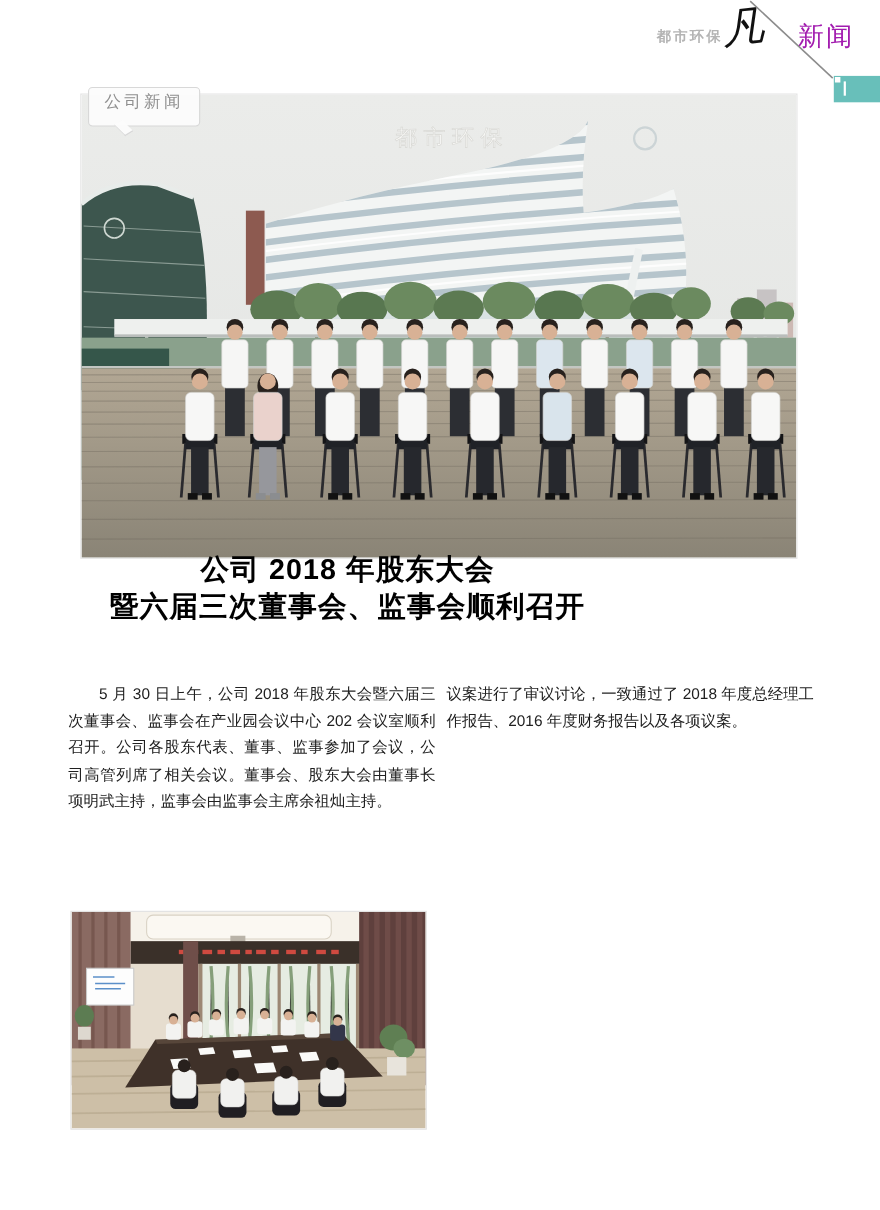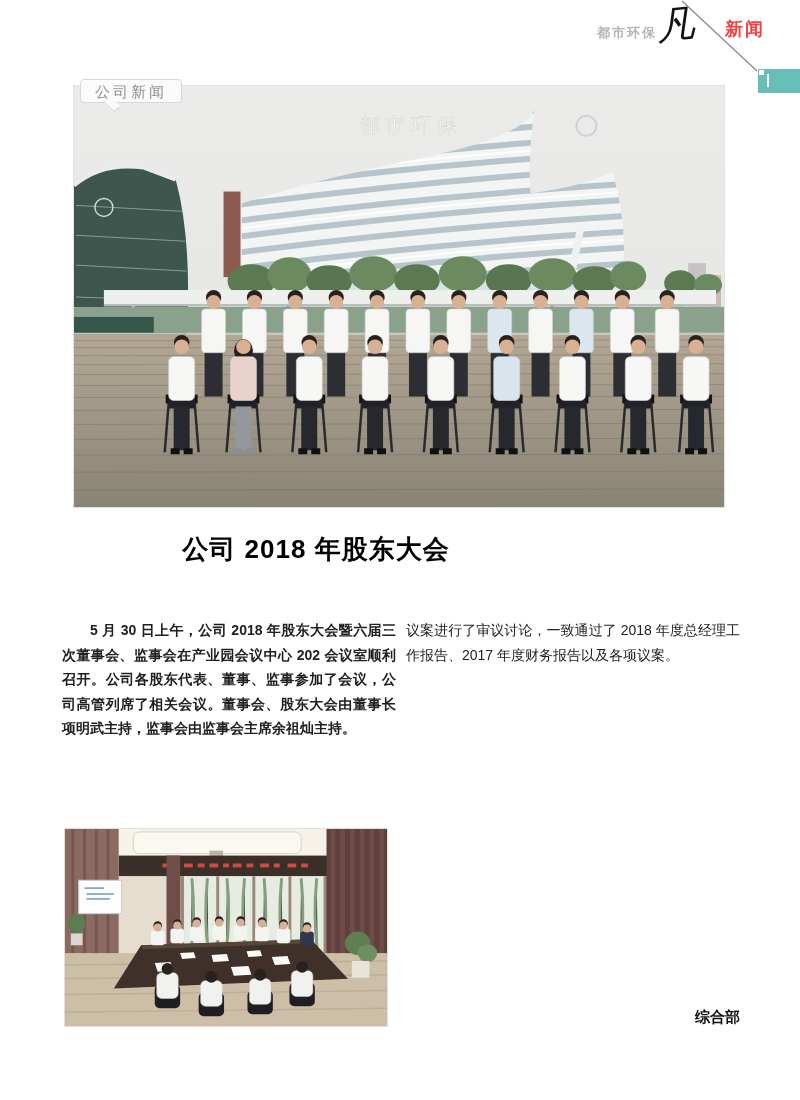--- a/index.html
+++ b/index.html
@@ -5,40 +5,40 @@
   html,body{margin:0;padding:0;background:#9a9a9a;}
   .page{
     position:relative;width:800px;height:1100px;background:#ffffff;
     margin:0 auto;overflow:hidden;
     font-family:"Liberation Sans","DejaVu Sans",sans-serif;color:#1f1f1f;
   }
   
   .brand{position:absolute;left:597px;top:24px;font-size:13px;letter-spacing:2px;color:#b4b4b4;font-weight:700;}
   .brand-glyph{position:absolute;left:656px;top:6px;font-size:38px;color:#111;
     font-family:"DejaVu Serif","Liberation Serif",serif;font-style:italic;transform:rotate(-6deg);line-height:1;}
-  .section-label{position:absolute;left:725px;top:17px;font-size:18px;font-weight:700;color:#ef4444;letter-spacing:2px;}
+  .section-label{position:absolute;left:725px;top:17px;font-size:24px;font-weight:400;color:#a21caf;letter-spacing:2px;}
   .header-line{position:absolute;left:0;top:0;width:800px;height:100px;pointer-events:none;}
   .page-marker{position:absolute;left:758px;top:69px;width:42px;height:24px;background:#68bfba;}
   .page-marker .sq{position:absolute;left:1px;top:1px;width:5px;height:5px;background:#ffffff;}
   .page-marker .tick{position:absolute;left:9px;top:5px;width:2px;height:13px;background:#ffffff;color:transparent;overflow:hidden;}
   
-  .photo-tag{position:absolute;left:80px;top:79px;padding:3px 14px 0;background:rgba(252,252,252,.95);
+  .photo-tag{position:absolute;left:80px;top:79px;padding:3px 14px 12px;background:rgba(252,252,252,.95);
     border:1px solid #d8d8d8;border-radius:4px;color:#8f8f8f;font-size:15px;letter-spacing:3px;z-index:5;}
   .photo-tag .tail{position:absolute;left:26px;bottom:-8px;width:10px;height:10px;background:rgba(252,252,252,.95);
     border-right:1px solid #d8d8d8;border-bottom:1px solid #d8d8d8;transform:skewX(30deg) rotate(66deg);}
   
   .photo-main{position:absolute;left:73px;top:85px;width:652px;height:423px;border:1px solid #e3e3e3;box-sizing:border-box;overflow:hidden;}
   .photo-meeting{position:absolute;left:64px;top:828px;width:324px;height:199px;border:1px solid #e0e0e0;box-sizing:border-box;overflow:hidden;}
   .photo-main svg,.photo-meeting svg{display:block;width:100%;height:100%;}
   
-  .headline{position:absolute;left:0;top:532px;width:632px;text-align:center;font-weight:700;color:#000;}
+  .headline{position:absolute;left:0;top:500px;width:632px;text-align:center;font-weight:700;color:#000;}
   .headline .l{font-size:26px;line-height:34px;letter-spacing:1px;}
   
   .col{position:absolute;top:618px;font-size:14px;line-height:24.5px;text-align:justify;color:#202020;}
-  .col-left{left:62px;width:334px;font-weight:bold;}
+  .col-left{left:62px;width:334px;}
   .col-right{left:406px;width:334px;}
   .col p{margin:0;}
   .indent{text-indent:2em;}
   .signature{position:absolute;left:406px;top:1008px;width:334px;text-align:right;font-size:15px;font-weight:600;color:#111;}
 </style>
 </head>
 <body>
 
 <div class="page">
 
@@ -364,29 +364,29 @@
             <rect x="611" y="272" width="26" height="44" rx="5" fill="#f7f7f6" stroke="#d5d5d3" stroke-width="0.6"></rect>
             <circle cx="624" cy="258" r="7.8" fill="#28211d"></circle>
             <circle cx="624" cy="262" r="7.3" fill="#d8b195"></circle>
           </g>
         </g>
     </svg>
   </figure>
 
   <h1 class="headline" style="margin:0;">
     <div class="l">公司 2018 年股东大会</div>
+    <div class="l">暨六届三次董事会、监事会顺利召开</div>
   </h1>
 
   <div class="col col-left">
     <p class="indent">5 月 30 日上午，公司 2018 年股东大会暨六届三次董事会、监事会在产业园会议中心 202 会议室顺利召开。公司各股东代表、董事、监事参加了会议，公司高管列席了相关会议。董事会、股东大会由董事长项明武主持，监事会由监事会主席余祖灿主持。</p>
   </div>
   <div class="col col-right">
-    <p>议案进行了审议讨论，一致通过了 2018 年度总经理工作报告、2017 年度财务报告以及各项议案。</p>
+    <p>议案进行了审议讨论，一致通过了 2018 年度总经理工作报告、2016 年度财务报告以及各项议案。</p>
   </div>
-  <div class="signature">综合部</div>
 
   <figure class="photo-meeting" style="margin:0;">
     <svg viewBox="0 0 330 200" preserveAspectRatio="none">
       <rect width="330" height="200" fill="#efe9df"></rect>
       <rect x="0" y="0" width="330" height="34" fill="#f6f2ea"></rect>
       <rect x="70" y="3" width="172" height="22" rx="6" fill="#fbf8f2" stroke="#d9d2c4"></rect>
       <rect x="148" y="22" width="14" height="7" fill="#b9b3a8"></rect>
 
       <rect x="55" y="27" width="215" height="21" fill="#3a3029"></rect>
       <g fill="#cf4a40">

